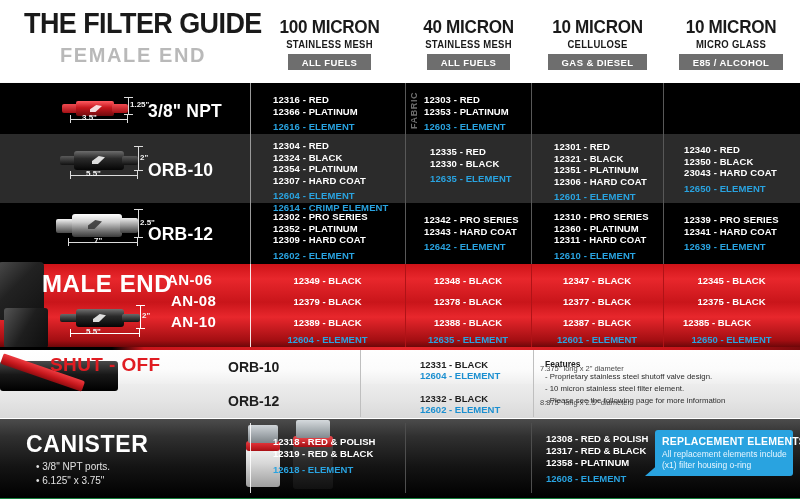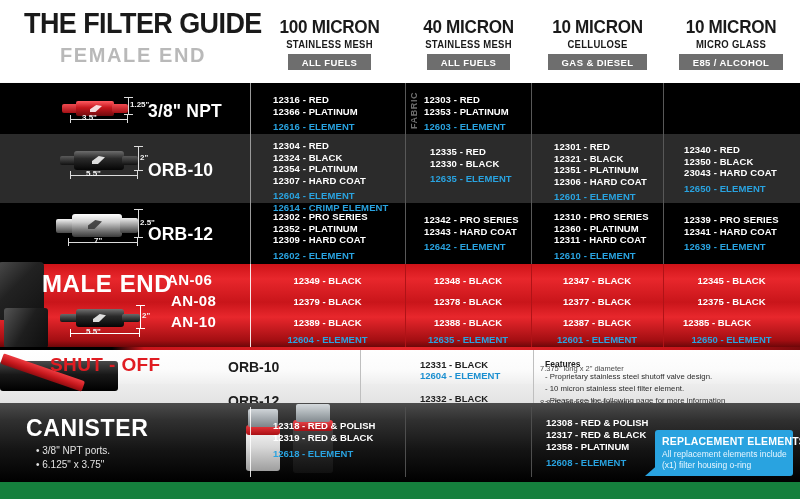--- a/index.html
+++ b/index.html
@@ -158,21 +158,21 @@
   }
   .shut-lever {
     position:absolute; left:2px; top:6px; width:86px; height:11px;
     background:linear-gradient(180deg,#ef3b40 0%,#c3161b 60%,#8e0d11 100%);
     transform:rotate(19deg); transform-origin:left center; border-radius:2px;
   }
   .top-redline { position:absolute; left:0; top:0; width:800px; height:3px;
     background:linear-gradient(90deg,#000 0%,#000 14%,#c9141a 18%,#e8272c 50%,#c9141a 86%,#7c0a0d 100%); }
 
   
-  .ctable { position:absolute; left:0; top:403px; width:800px; height:79px;
+  .ctable { position:absolute; left:0; top:419px; width:800px; height:79px;
             background:linear-gradient(180deg,#4c4c4c 0%,#303030 22%,#141414 60%,#000 100%);padding-left:32px; }
   .ctitle {
     position:absolute; left:26px; top:12px; color:#ffffff;
     font-weight:bold; font-size:23px; letter-spacing:0.6px; white-space:nowrap;
   }
   .cbul {
     position:absolute; left:36px; color:#e2e2e2; font-size:10px; white-space:nowrap;
   }
   .ccell { position:absolute; font-weight:bold; font-size:9.5px; color:#ffffff;
            line-height:11.6px; white-space:nowrap; }

